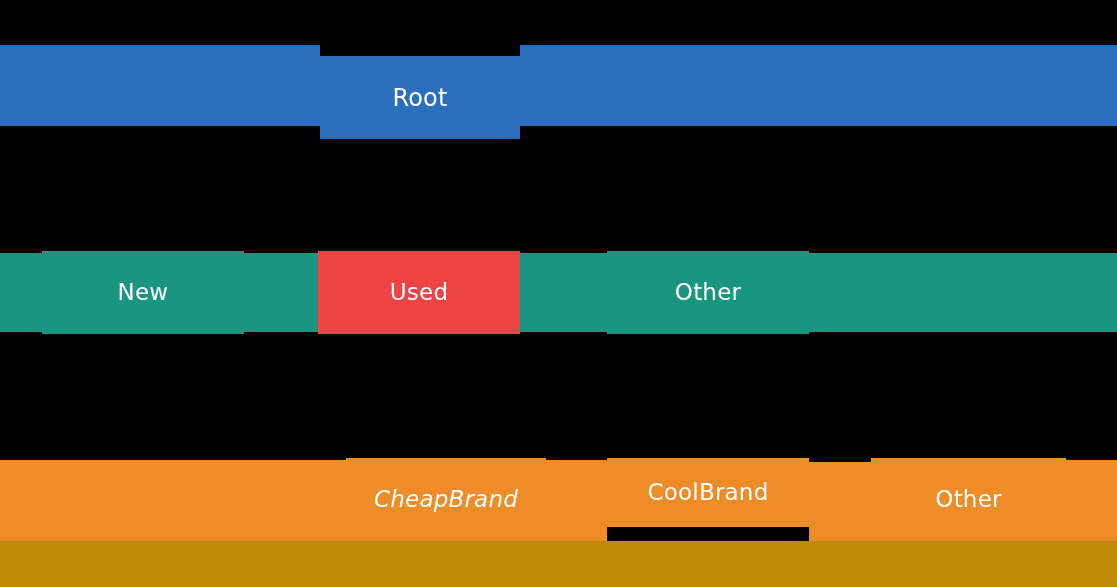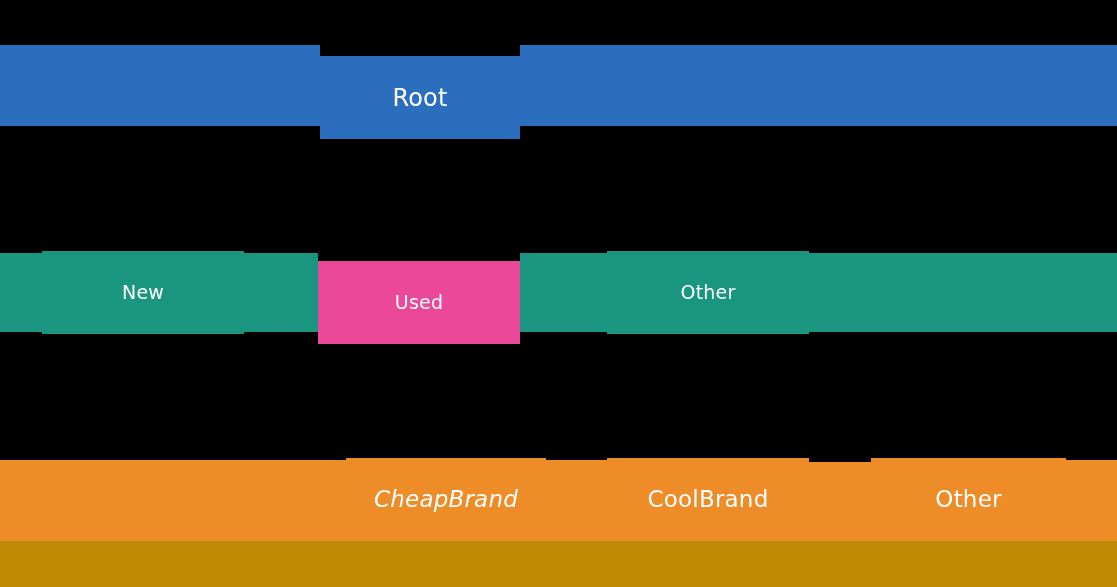--- a/index.html
+++ b/index.html
@@ -38,21 +38,21 @@
     color: #ffffff;
     font-size: 23px;
     font-weight: 400;
     letter-spacing: 0.2px;
     line-height: 1;
     text-align: center;
     pointer-events: none;
     user-select: none;
   }
   .level-root .node-label { font-size: 24px; }
-  .level-category .node-label { font-size: 19px; }
+  .level-category .node-label { font-size: 23px; }
   .level-brand .node-label { font-size: 23px; }
   .level-leaf .node-label { font-size: 22px; }
 </style>
 </head>
 <body>
 
 <div id="chart-root">
 
   <div class="level level-root">
     <div class="node" style="left:0px; top:45px; width:320px; height:81px; background:#2C6EBE;">
@@ -69,21 +69,21 @@
   <div class="level level-category">
     <div class="node" style="left:0px; top:253px; width:42px; height:79px; background:#1A9680;">
       <span class="node-label"></span>
     </div>
     <div class="node" style="left:42px; top:251px; width:202px; height:83px; background:#1A9680;">
       <span class="node-label">New</span>
     </div>
     <div class="node" style="left:244px; top:253px; width:74px; height:79px; background:#1A9680;">
       <span class="node-label"></span>
     </div>
-    <div class="node" style="left:318px; top:251px; width:202px; height:83px; background:#ec4899;margin-top:10px;">
+    <div class="node" style="left:318px; top:251px; width:202px; height:83px; background:#ef4444;">
       <span class="node-label">Used</span>
     </div>
     <div class="node" style="left:520px; top:253px; width:87px; height:79px; background:#1A9680;">
       <span class="node-label"></span>
     </div>
     <div class="node" style="left:607px; top:251px; width:202px; height:83px; background:#1A9680;">
       <span class="node-label">Other</span>
     </div>
     <div class="node" style="left:809px; top:253px; width:308px; height:79px; background:#1A9680;">
       <span class="node-label"></span>
@@ -93,21 +93,21 @@
   <div class="level level-brand">
     <div class="node" style="left:0px; top:460px; width:346px; height:81px; background:#EE8C28;">
       <span class="node-label"></span>
     </div>
     <div class="node" style="left:346px; top:458px; width:200px; height:83px; background:#EE8C28;font-style:italic;">
       <span class="node-label">CheapBrand</span>
     </div>
     <div class="node" style="left:546px; top:460px; width:61px; height:81px; background:#EE8C28;">
       <span class="node-label"></span>
     </div>
-    <div class="node" style="left:607px; top:458px; width:202px; height:83px; background:#EE8C28;">
+    <div class="node" style="left:607px; top:458px; width:202px; height:69px; background:#EE8C28;">
       <span class="node-label">CoolBrand</span>
     </div>
     <div class="node" style="left:809px; top:462px; width:62px; height:79px; background:#EE8C28;">
       <span class="node-label"></span>
     </div>
     <div class="node" style="left:871px; top:458px; width:195px; height:83px; background:#EE8C28;">
       <span class="node-label">Other</span>
     </div>
     <div class="node" style="left:1066px; top:460px; width:51px; height:81px; background:#EE8C28;">
       <span class="node-label"></span>

